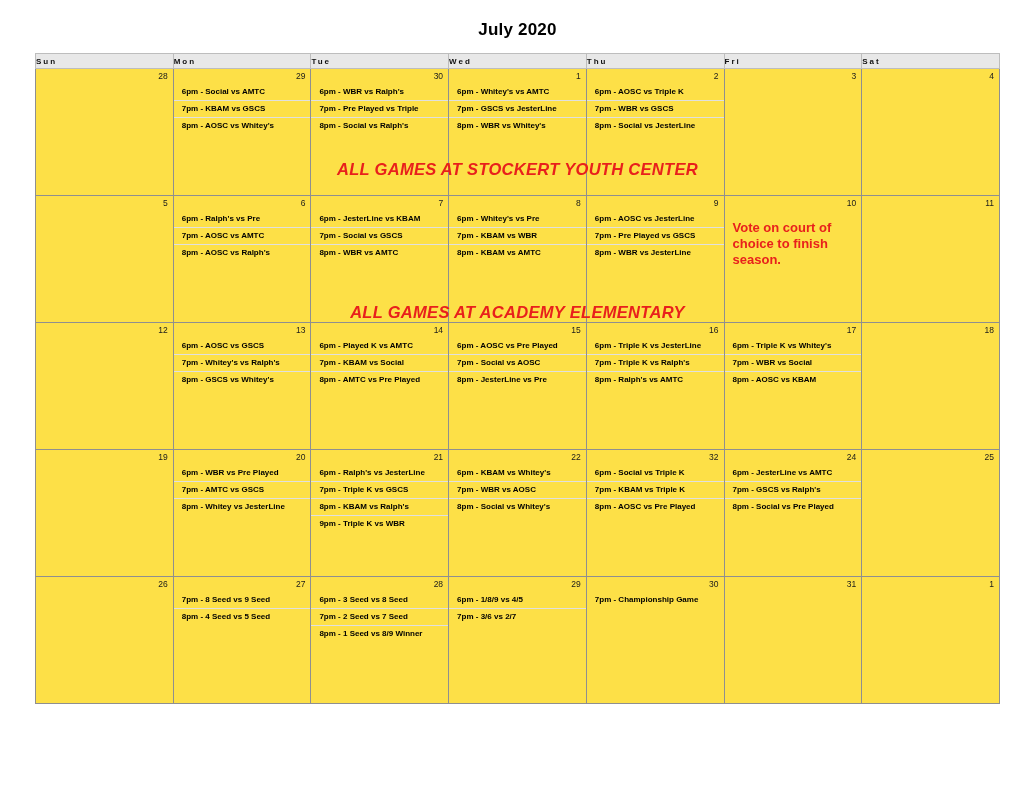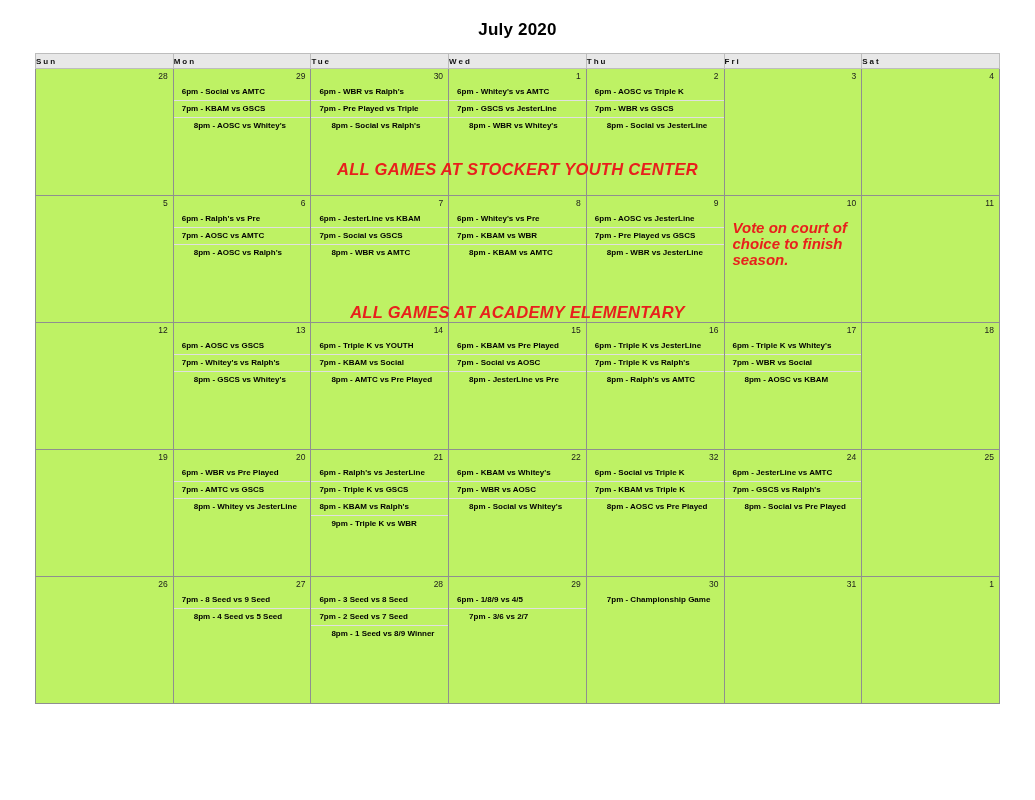--- a/index.html
+++ b/index.html
@@ -44,21 +44,21 @@
     padding: 0;
     text-align: left;
     color: #111;
   }
   table.calendar td {
     border: 1px solid #8f8f8f;
     vertical-align: top;
     padding: 0;
     height: 126px;
     position: relative;
-    background: #bef264;
+    background: #fde047;
   }
   td.out {
     background: #e4e4e4;
   }
   .daynum {
     font-size: 8.5px;
     text-align: right;
     padding: 2px 5px 0 0;
     color: #1a1a1a;
     line-height: 10px;
@@ -71,27 +71,25 @@
     font-weight: bold;
     line-height: 10px;
     padding: 3px 0 3px 8px;
     border-bottom: 1px solid #e0e0e0;
     color: #000;
     white-space: nowrap;
     overflow: hidden;
   }
   .evt:last-child {
     border-bottom: none;
-    margin-left: 12px;
   }
   .note-red {
     color: #e8201c;
     font-weight: bold;
-    font-style: italic;
-    font-size: 15px;
+    font-size: 13px;
     line-height: 16px;
     padding: 12px 8px 0 8px;
   }
   .banner {
     position: absolute;
     left: 0;
     width: 100%;
     text-align: center;
     color: #e8201c;
     font-weight: bold;
@@ -216,29 +214,29 @@
             <div class="daynum">13</div>
             <div class="events">
               <div class="evt">6pm - AOSC vs GSCS</div>
               <div class="evt">7pm - Whitey's vs Ralph's</div>
               <div class="evt">8pm - GSCS vs Whitey's</div>
             </div>
           </td>
           <td>
             <div class="daynum">14</div>
             <div class="events">
-              <div class="evt">6pm - Triple K vs YOUTH</div>
+              <div class="evt">6pm - Played K vs AMTC</div>
               <div class="evt">7pm - KBAM vs Social</div>
               <div class="evt">8pm - AMTC vs Pre Played</div>
             </div>
           </td>
           <td>
             <div class="daynum">15</div>
             <div class="events">
-              <div class="evt">6pm - KBAM vs Pre Played</div>
+              <div class="evt">6pm - AOSC vs Pre Played</div>
               <div class="evt">7pm - Social vs AOSC</div>
               <div class="evt">8pm - JesterLine vs Pre</div>
             </div>
           </td>
           <td>
             <div class="daynum">16</div>
             <div class="events">
               <div class="evt">6pm - Triple K vs JesterLine</div>
               <div class="evt">7pm - Triple K vs Ralph's</div>
               <div class="evt">8pm - Ralph's vs AMTC</div>

